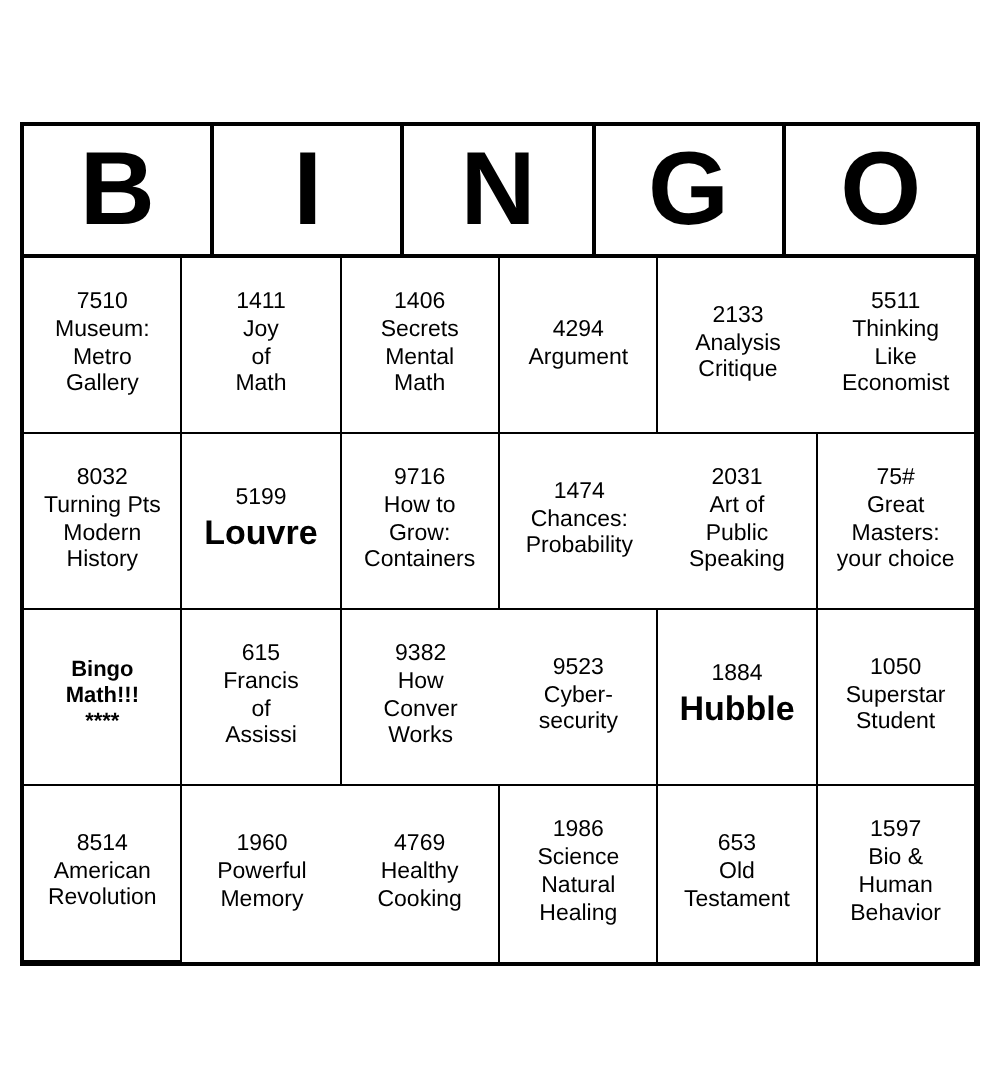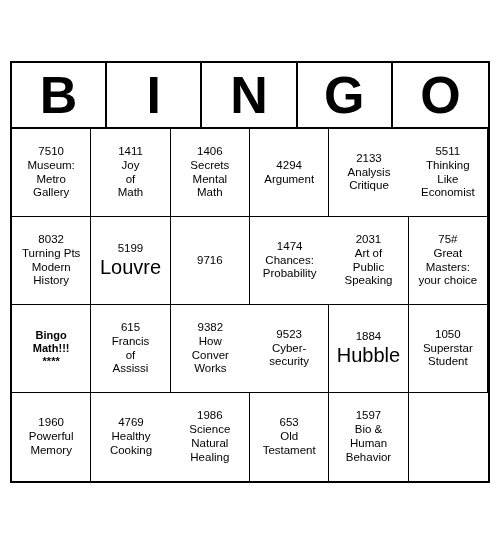--- a/index.html
+++ b/index.html
@@ -51,22 +51,22 @@
     .bingo-cell:nth-child(n+21) {  }
     .bingo-grid .bingo-cell:nth-last-child(-n+5) { border-bottom: none; }
     .cell-number {
       font-size: 11.5px;
       font-weight: normal;
     }
     .cell-text {
       font-size: 11.5px;
     }
     .large-text {
-      font-size: 20px;
-      font-weight: normal;
+      font-size: 17px;
+      font-weight: bold;
     }
     .free-space {
       font-size: 11px;
       font-weight: bold;
     }
   </style>
 </head>
 <body>
 
 <div class="bingo-card">
@@ -105,20 +105,21 @@
       <div class="bingo-cell">
         <div class="cell-number">8032</div>
         <div class="cell-text">Turning Pts<br>Modern<br>History</div>
       </div>
       <div class="bingo-cell">
         <div class="cell-number">5199</div>
         <div class="large-text">Louvre</div>
       </div>
       <div class="bingo-cell">
         <div class="cell-number">9716</div>
+        <div class="cell-text">How to<br>Grow:<br>Containers</div>
       </div>
       <div class="bingo-cell">
         <div class="cell-number">1474</div>
         <div class="cell-text">Chances:<br>Probability</div>
       </div>
       <div class="bingo-cell">
         <div class="cell-number">2031</div>
         <div class="cell-text">Art of<br>Public<br>Speaking</div>
       </div>
       <div class="bingo-cell">
@@ -144,20 +145,24 @@
       </div>
       <div class="bingo-cell">
         <div class="cell-number">1884</div>
         <div class="large-text">Hubble</div>
       </div>
       <div class="bingo-cell">
         <div class="cell-number">1050</div>
         <div class="cell-text">Superstar<br>Student</div>
       </div>
       <div class="bingo-cell">
+        <div class="cell-number">8514</div>
+        <div class="cell-text">American<br>Revolution</div>
+      </div>
+      <div class="bingo-cell">
         <div class="cell-number">1960</div>
         <div class="cell-text">Powerful<br>Memory</div>
       </div>
       <div class="bingo-cell">
         <div class="cell-number">4769</div>
         <div class="cell-text">Healthy<br>Cooking</div>
       </div>
       <div class="bingo-cell">
         <div class="cell-number">1986</div>
         <div class="cell-text">Science<br>Natural<br>Healing</div>

